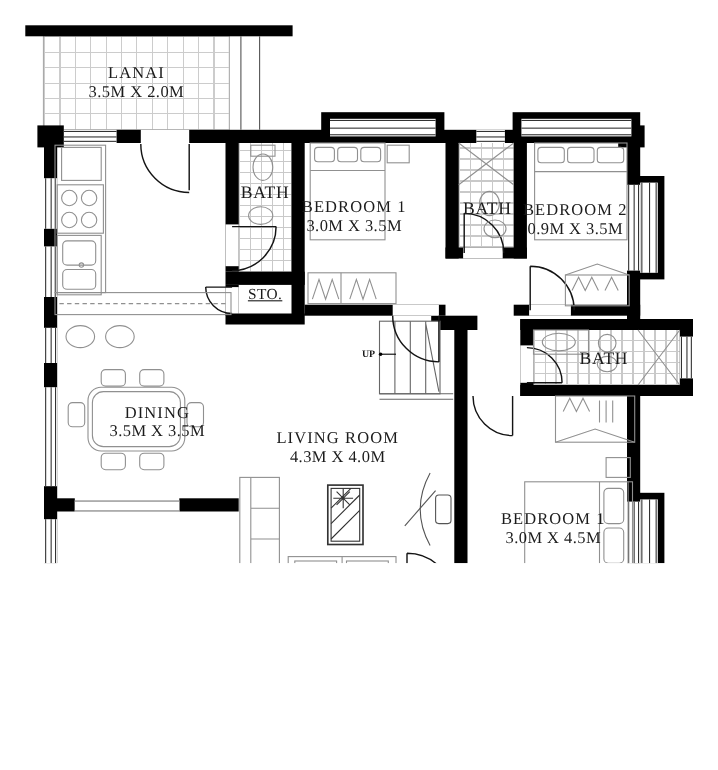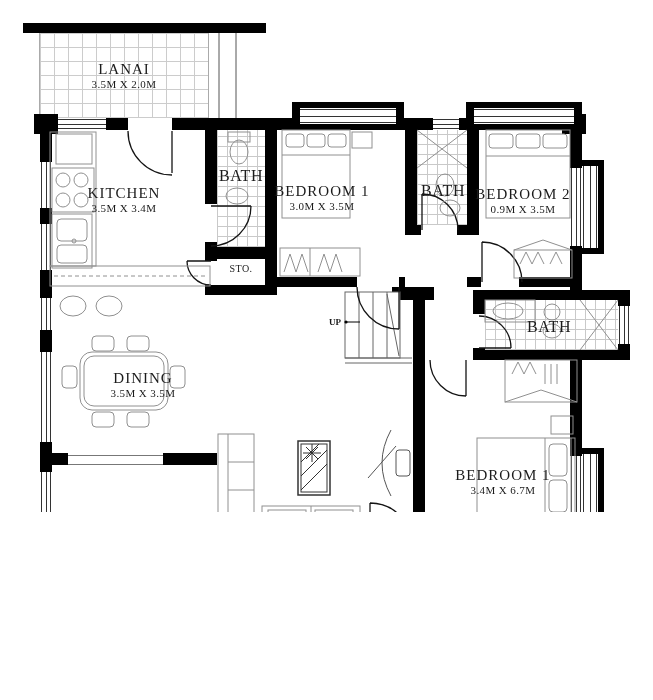--- a/index.html
+++ b/index.html
@@ -21,23 +21,23 @@
         repeating-linear-gradient(0deg,#ccc 0 1px,transparent 1px 14px),
         repeating-linear-gradient(90deg,#ccc 0 1px,transparent 1px 14px);}
   .t10{background-image:
         repeating-linear-gradient(0deg,#c9c9c9 0 1px,transparent 1px 10px),
         repeating-linear-gradient(90deg,#c9c9c9 0 1px,transparent 1px 10px);}
   .cased{position:absolute;z-index:3;background:#fff;border-top:1px solid #777;border-bottom:1px solid #777;}
   .ov {position:absolute;left:0;top:0;z-index:5;}
   .lbl{position:absolute;z-index:6;transform:translate(-50%,-50%);text-align:center;
        color:#1b1b1b;white-space:nowrap;line-height:1.15;}
   .nm{display:block;font-size:15px;letter-spacing:1px;}
-  .dm{display:block;font-size:11px;letter-spacing:.4px;font-family:Liberation Serif, serif;}
+  .dm{display:block;font-size:15px;letter-spacing:.4px;font-family:Liberation Serif, serif;}
   .sm .nm{font-size:16px;letter-spacing:.6px;}
-  .xs .nm{font-size:10px;letter-spacing:.4px;}
+  .xs .nm{font-size:14px;letter-spacing:.4px;text-decoration:underline;}
   .up .nm{font-size:9px;font-weight:bold;letter-spacing:0;}
 </style>
 </head>
 <body>
 
 <div id="plan">
 
   <div class="tile" style="left:40px;top:33px;width:168px;height:85px;"></div>
   <div class="tile t10" style="left:217px;top:130px;width:48px;height:117px;"></div>
   <div class="tile t10" style="left:417px;top:130px;width:50px;height:95px;"></div>
@@ -245,24 +245,20 @@
         <rect x="551" y="416" width="22" height="18"></rect>
         <rect x="551" y="526" width="22" height="20"></rect>
       </g>
     </g>
   </svg>
 
   <div class="lbl" style="left:124px;top:76px;">
     <span class="nm">LANAI</span>
     <span class="dm">3.5M X 2.0M</span>
   </div>
-  <div class="lbl" style="left:124px;top:200px;">
-    <span class="nm">KITCHEN</span>
-    <span class="dm">3.5M X 3.4M</span>
-  </div>
   <div class="lbl sm" style="left:241px;top:176px;">
     <span class="nm">BATH</span>
   </div>
   <div class="lbl xs" style="left:241px;top:269px;">
     <span class="nm">STO.</span>
   </div>
   <div class="lbl" style="left:322px;top:198px;">
     <span class="nm">BEDROOM 1</span>
     <span class="dm">3.0M X 3.5M</span>
   </div>
@@ -270,24 +266,28 @@
     <span class="nm">BATH</span>
   </div>
   <div class="lbl" style="left:523px;top:201px;">
     <span class="nm">BEDROOM 2</span>
     <span class="dm">0.9M X 3.5M</span>
   </div>
   <div class="lbl" style="left:143px;top:385px;">
     <span class="nm">DINING</span>
     <span class="dm">3.5M X 3.5M</span>
   </div>
+  <div class="lbl" style="left:307px;top:408px;">
+    <span class="nm">LIVING ROOM</span>
+    <span class="dm">4.3M X 4.0M</span>
+  </div>
   <div class="lbl sm" style="left:549px;top:327px;">
     <span class="nm">BATH</span>
   </div>
   <div class="lbl" style="left:503px;top:482px;">
     <span class="nm">BEDROOM 1</span>
-    <span class="dm">3.4M X 6.7M</span>
+    <span class="dm">3.0M X 4.5M</span>
   </div>
   <div class="lbl up" style="left:335px;top:322px;">
     <span class="nm">UP</span>
   </div>
 
 </div>
 
 </body></html>

